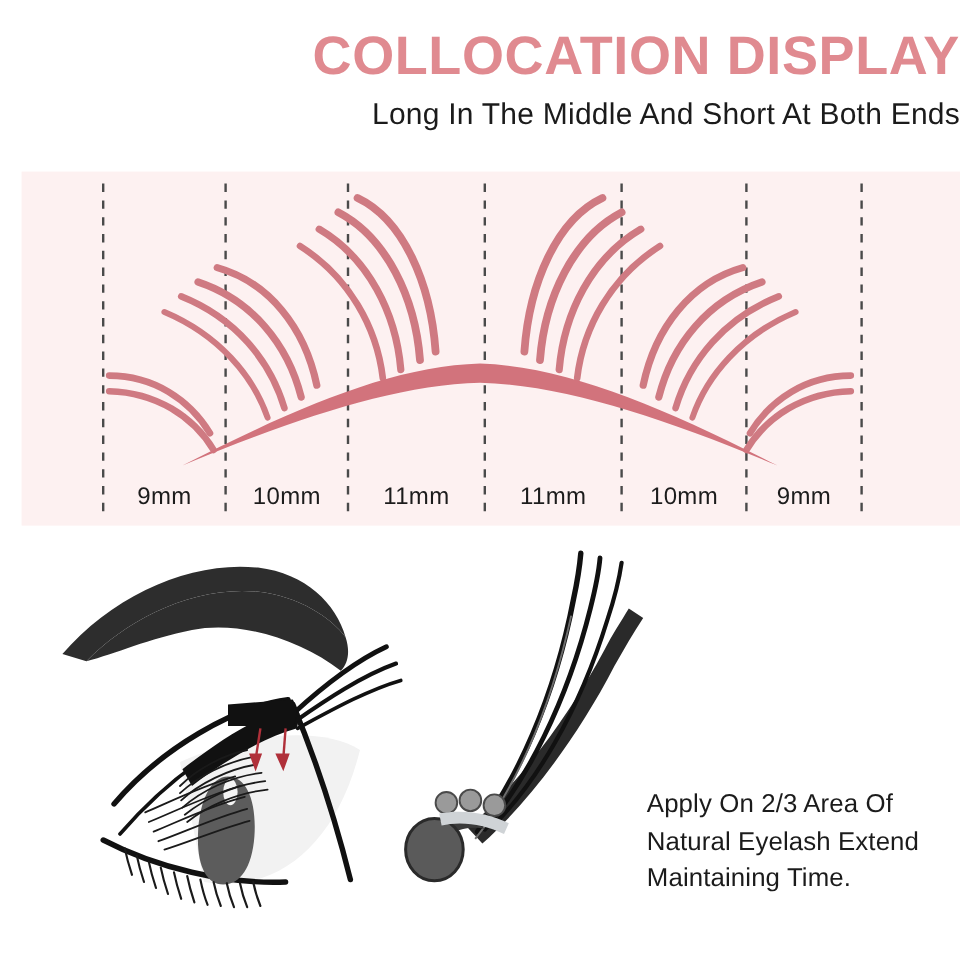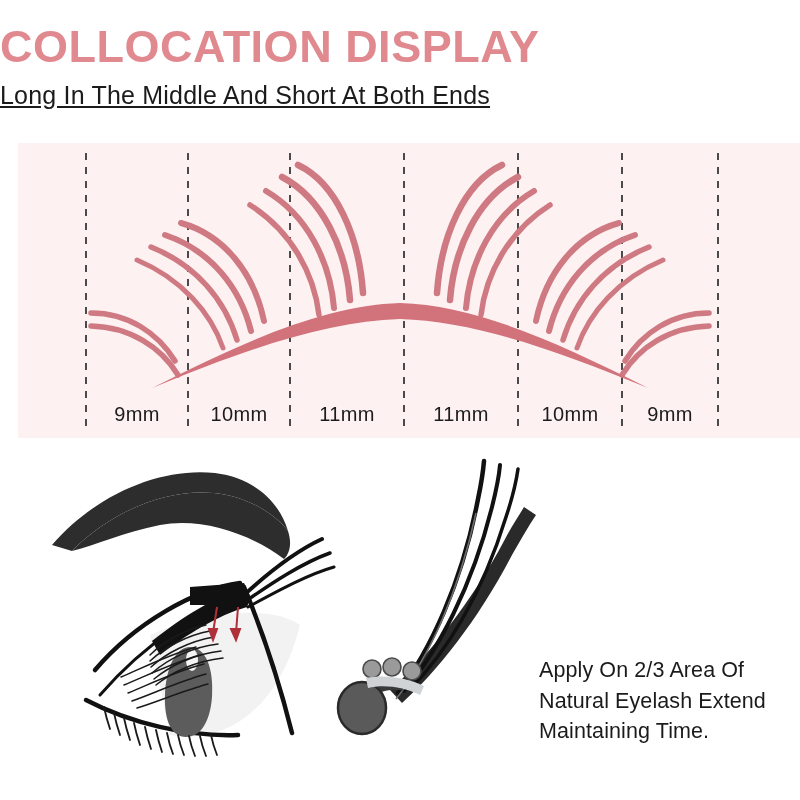--- a/index.html
+++ b/index.html
@@ -15,42 +15,41 @@
     position: relative;
     width: 800px; height: 800px;
     background: #ffffff;
   }
 
   
   #header {
     position: absolute;
     left: 0; top: 0;
     width: 800px;
-    text-align: left;
+    text-align: right;
   }
   #main-title {
     margin: 0;
     padding-top: 22px;
     font-size: 45px;
     font-weight: 700;
     letter-spacing: 0.5px;
     color: #e08a90;
     font-family: "Liberation Sans", sans-serif;
     line-height: 1.1;
     white-space: nowrap;
   }
   #sub-title {
     margin: 0;
     padding-top: 9px;
     font-size: 25px;
     font-weight: 400;
     color: #1b1b1b;
     letter-spacing: 0.2px;
     white-space: nowrap;
-    text-decoration: underline;
   }
 
   
   #lash-map-panel {
     position: absolute;
     left: 18px; top: 143px;
     width: 796px; height: 295px;
     background: #fdf1f1;
     overflow: hidden;
   }

